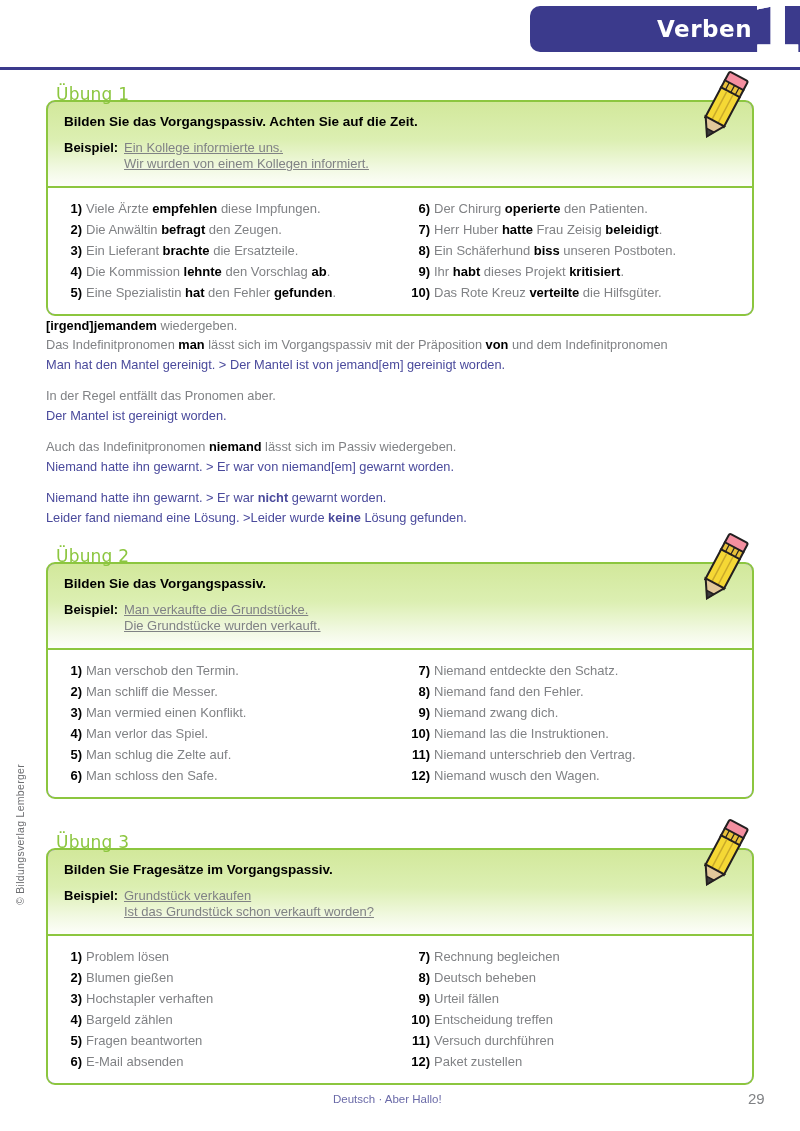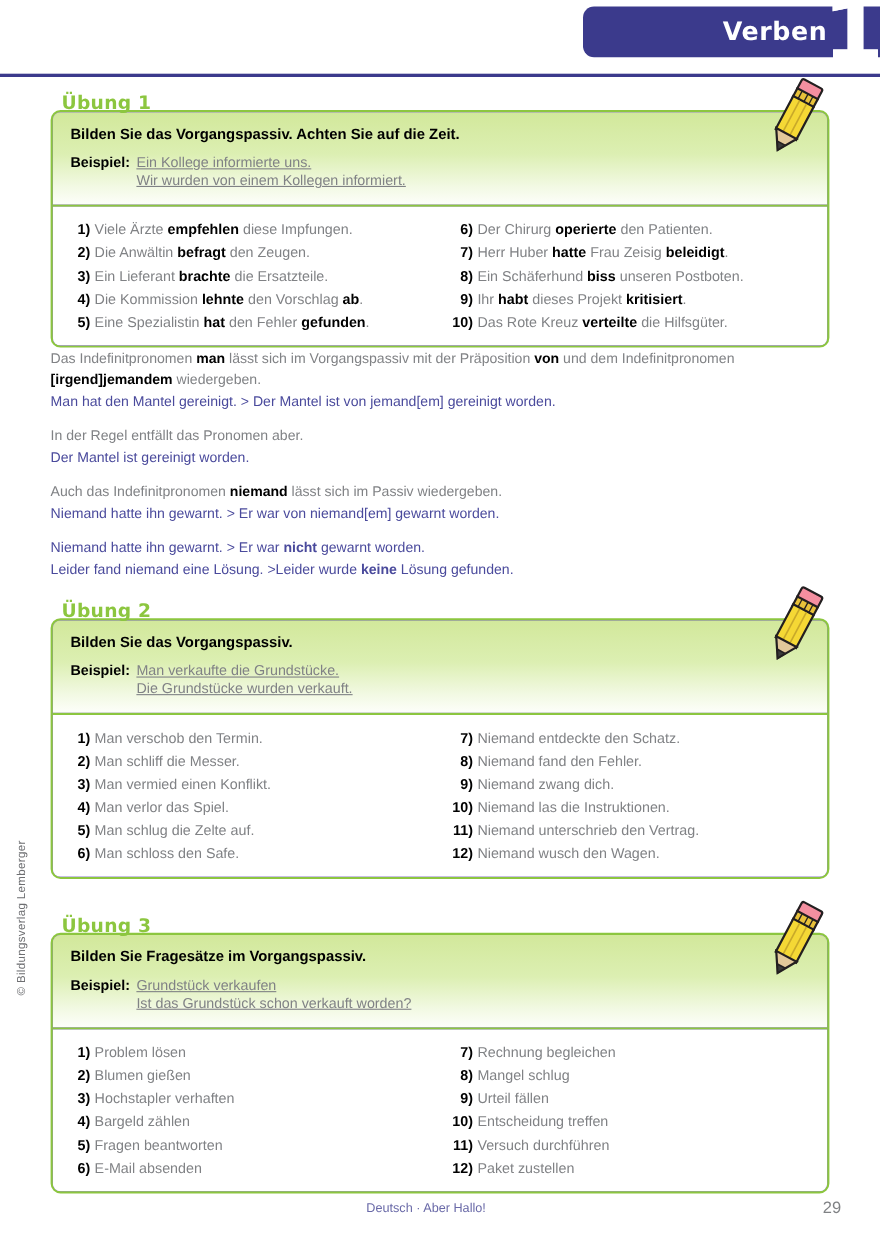--- a/index.html
+++ b/index.html
@@ -54,21 +54,21 @@
     font-size: 10.5px;
     color: #6d6e71;
     white-space: nowrap;
     letter-spacing: 0.3px;
   }
 
   
   .exercise { position: absolute; left: 46px; width: 708px; }
   .ex-title {
     position: absolute; left: 10px; top: -16px;
-    font-size: 17px; font-weight: bold;
+    font-size: 17px; font-weight: normal;
     color: #8cc63f;
     font-family: "DejaVu Sans", sans-serif;
     z-index: 4;
     letter-spacing: 0.2px;
   }
   .ex-box {
     border: 2px solid #8cc63f;
     border-radius: 9px;
     background: #8b5cf6;
     overflow: hidden;
@@ -204,22 +204,22 @@
             <span class="item-num">10)</span>
             <span class="item-text">Das Rote Kreuz <b>verteilte</b> die Hilfsgüter.</span>
           </div>
         </div>
     </div>
   </div>
 </div>
 
 <div class="prose" id="prose" style="top:316px;">
     <div class="para">
+      <p class="gray"><b>[irgend]jemandem</b> wiedergeben.</p>
       <p class="gray">Das Indefinitpronomen <b>man</b> lässt sich im Vorgangspassiv mit der Präposition <b>von</b> und dem Indefinitpronomen</p>
-      <p class="gray"><b>[irgend]jemandem</b> wiedergeben.</p>
       <p class="purple">Man hat den Mantel gereinigt. &gt; Der Mantel ist von jemand[em] gereinigt worden.</p>
     </div>
     <div class="para">
       <p class="gray">In der Regel entfällt das Pronomen aber.</p>
       <p class="purple">Der Mantel ist gereinigt worden.</p>
     </div>
     <div class="para">
       <p class="gray">Auch das Indefinitpronomen <b>niemand</b> lässt sich im Passiv wiedergeben.</p>
       <p class="purple">Niemand hatte ihn gewarnt. &gt; Er war von niemand[em] gewarnt worden.</p>
     </div>
@@ -339,21 +339,21 @@
             <span class="item-text">E-Mail absenden</span>
           </div>
         </div>
       <div class="ex-col">
           <div class="item">
             <span class="item-num">7)</span>
             <span class="item-text">Rechnung begleichen</span>
           </div>
           <div class="item">
             <span class="item-num">8)</span>
-            <span class="item-text">Mangel schlug</span>
+            <span class="item-text">Deutsch beheben</span>
           </div>
           <div class="item">
             <span class="item-num">9)</span>
             <span class="item-text">Urteil fällen</span>
           </div>
           <div class="item">
             <span class="item-num">10)</span>
             <span class="item-text">Entscheidung treffen</span>
           </div>
           <div class="item">

